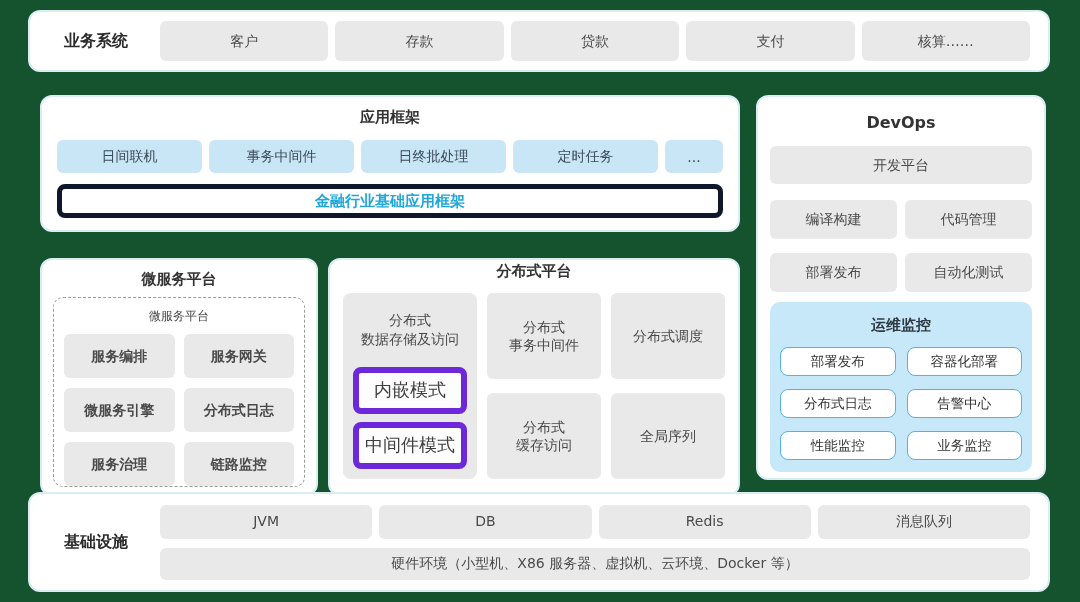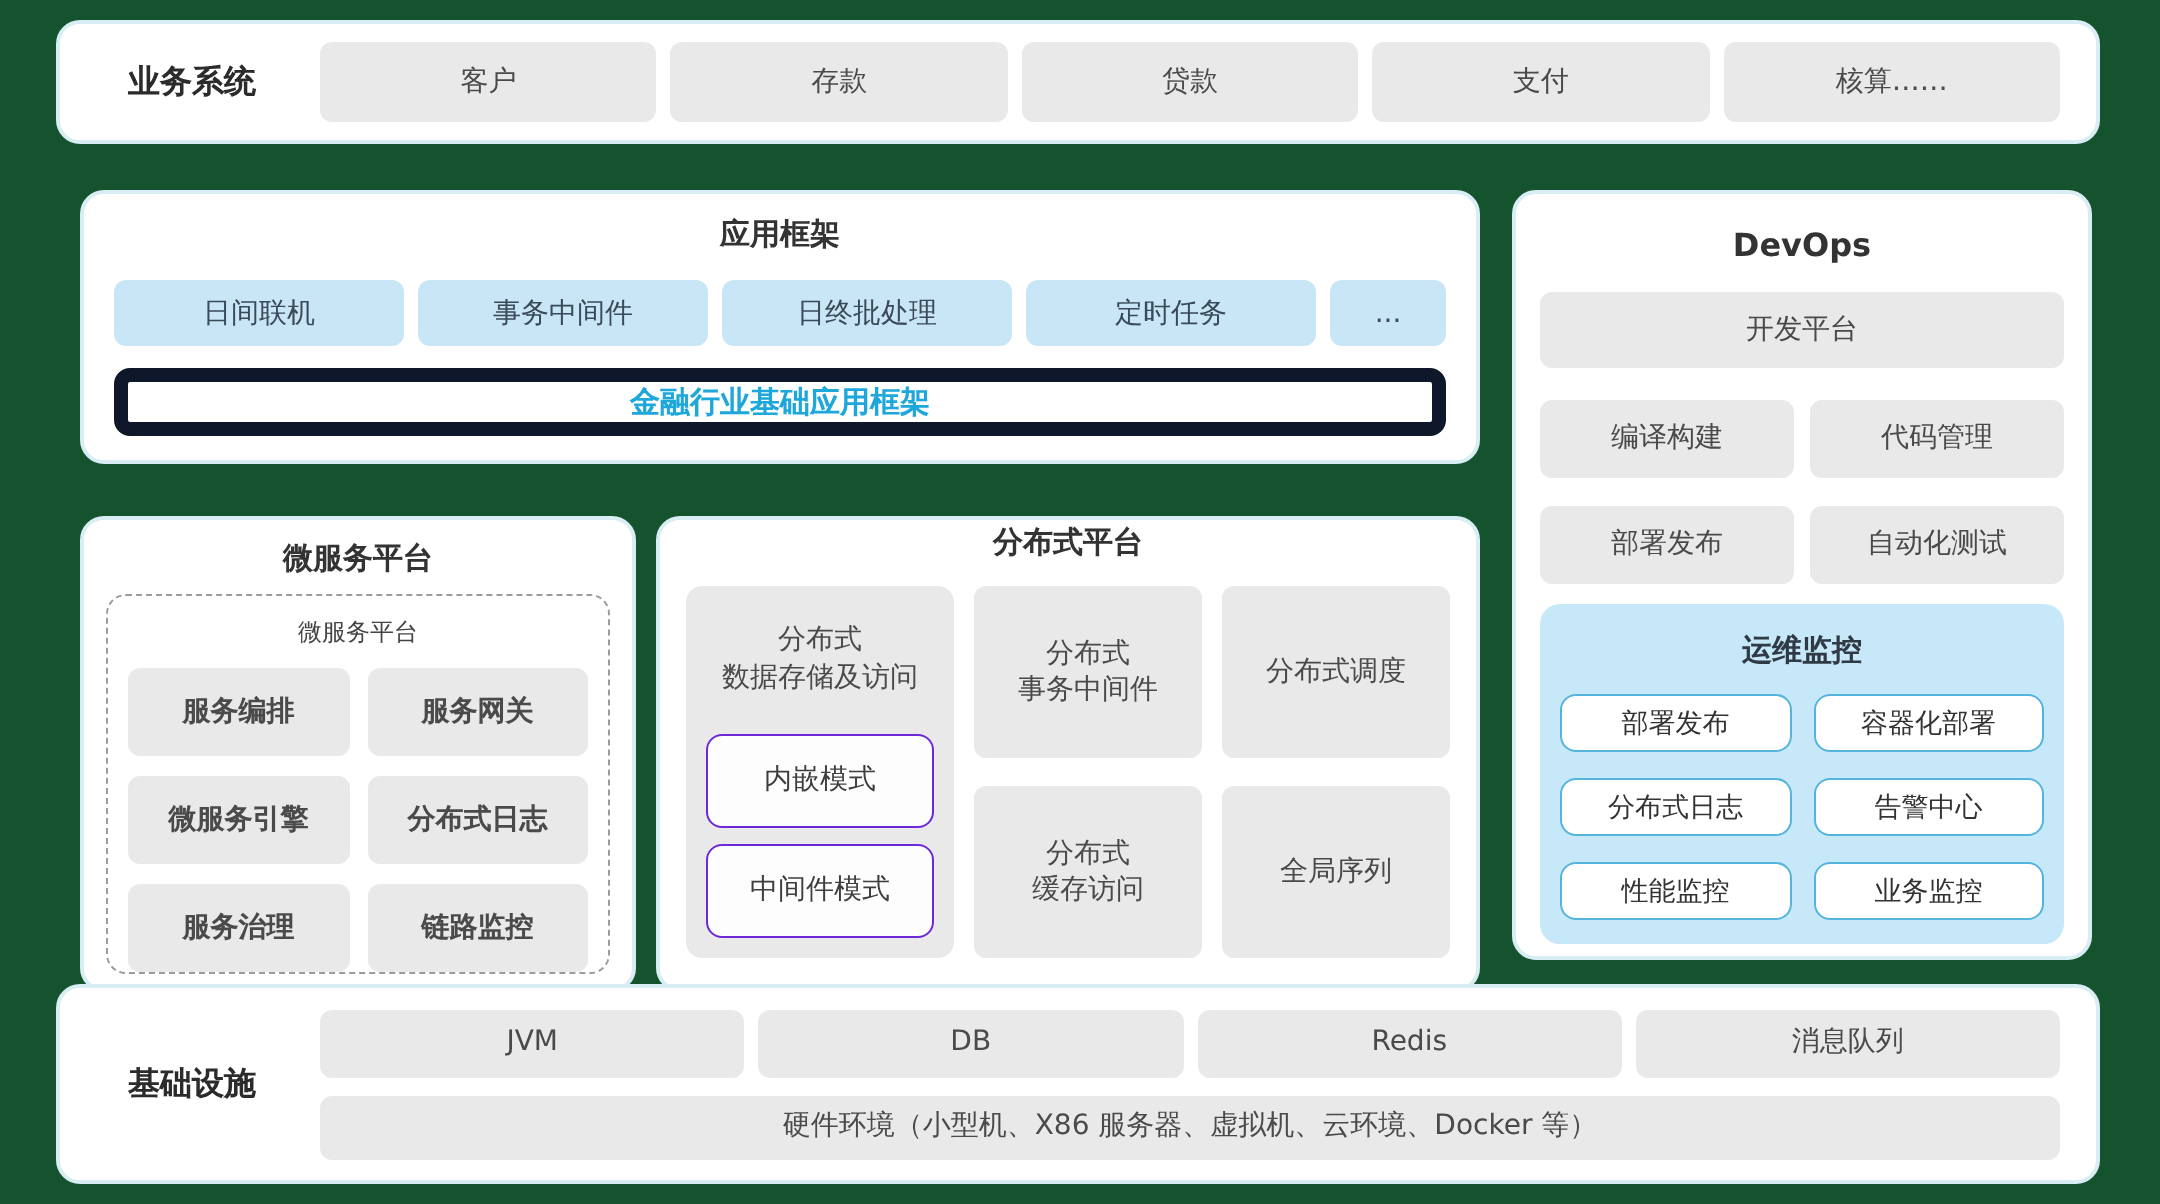--- a/index.html
+++ b/index.html
@@ -40,21 +40,21 @@
   .middle { position:absolute; left:40px; top:95px; display:flex; gap:16px; }
   .middle-left { width:700px; display:flex; flex-direction:column; gap:26px; }
 
   .app-panel { width:700px; height:137px; padding:11px 15px 0 15px; }
   .app-panel .panel-title { margin-bottom:13px; }
   .module-row { display:flex; gap:7px; }
   .module-row .blue-box { flex:1; height:33px; }
   .module-row .blue-box.dots { flex:0 0 58px; }
   .base-framework {
     margin-top:11px; height:34px; background:#fff;
-    border:7px solid #0f172a; border-radius:8px;
+    border:5px solid #0f172a; border-radius:8px;
     display:flex; align-items:center; justify-content:center;
     color:#1ea7da; font-size:15px; font-weight:700;
   }
 
   .platforms-row { display:flex; gap:10px; }
 
   .micro-panel { width:278px; height:238px; padding:8px 11px; }
   .micro-panel .panel-title { margin:2px 0 8px 0; }
   .dashed-box {
     border:1px dashed #9b9b9b; border-radius:10px; height:190px; padding:8px 10px;
@@ -68,23 +68,23 @@
   .dist-grid { display:flex; gap:10px; height:186px; }
   .storage-box {
     flex:1; background:#e9e9e9; border-radius:8px; padding:10px;
     display:flex; flex-direction:column; align-items:stretch;
   }
   .storage-label {
     text-align:center; font-size:14px; color:#4a4a4a; line-height:1.35; margin:8px 0 10px 0;
   }
   .storage-label span { display:block; }
   .mode-box {
-    height:48px; background:#fdfdfd; border:1px solid #6d28d9; border-radius:8px;
-    display:flex; align-items:center; justify-content:center;
-    font-size:14px; color:#3e3e3e; margin-top:8px;
+    height:48px; background:#fdfdfd; border:6px solid #6d28d9; border-radius:8px;
+    display:flex; align-items:center; justify-content:center;
+    font-size:18px; color:#3e3e3e; margin-top:8px;
   }
   .mode-box:first-of-type { margin-top:0; }
   .dist-col { flex:1; display:flex; flex-direction:column; gap:14px; }
   .dist-col .gray-box { flex:1; flex-direction:column; }
   .dist-col .gray-box span { display:block; }
 
   
   .devops-panel { width:290px; height:385px; padding:10px 12px; }
   .devops-panel .panel-title { font-size:16px; margin:6px 0 14px 0; }
   .devops-platform { height:38px; margin-bottom:16px; }

